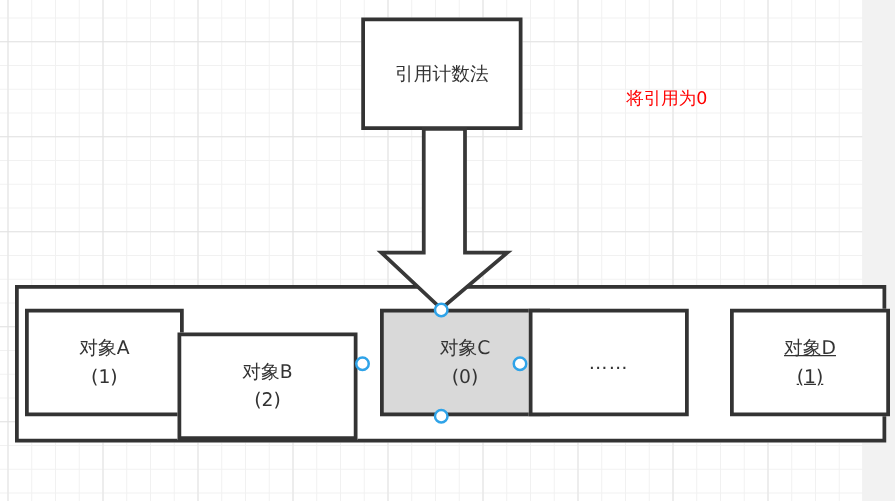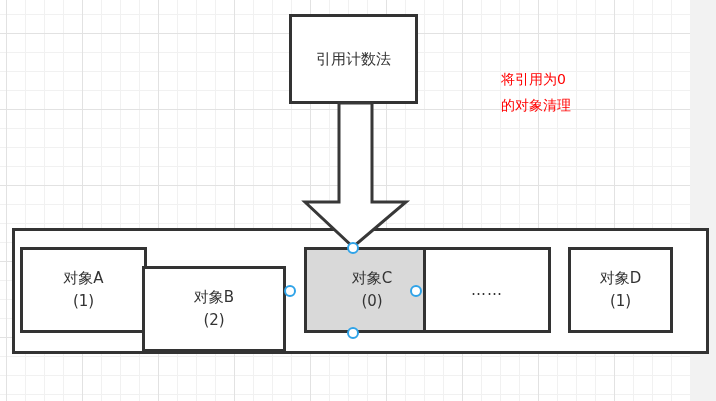--- a/index.html
+++ b/index.html
@@ -45,21 +45,21 @@
   }
   .obj-box{
     top:247px;height:86px;
     font-size:15px;line-height:23px;
     z-index:2;
   }
   #obj-a{left:20px;width:127px;align-items:center;}
   #obj-b{left:142px;width:144px;margin-top:19px;}
   #obj-c{left:304px;width:136px;background:#d9d9d9;}
   #obj-ellipsis{left:423px;width:128px;letter-spacing:1px;}
-  #obj-d{left:568px;width:105px;}
+  #obj-d{left:584px;width:128px;text-decoration:underline;}
   #annotation{
     position:absolute;left:501px;top:66px;
     color:#ff0000;
     font-size:14px;line-height:26px;
     white-space:nowrap;
   }
   #overlay{
     position:absolute;left:0;top:0;width:716px;height:401px;
     z-index:3;
     pointer-events:none;
@@ -73,21 +73,20 @@
 
   <div id="grid"></div>
   <div id="offcanvas"></div>
 
   <div class="shape" id="top-box">
     <div>引用计数法</div>
   </div>
 
   <div id="annotation">
     <div>将引用为0</div>
-    <div>的对象清理</div>
   </div>
 
   <div class="shape" id="memory-box"></div>
 
   <div class="shape obj-box" id="obj-a">
     <div>对象A</div>
     <div>(1)</div>
   </div>
   <div class="shape obj-box" id="obj-b">
     <div>对象B</div>

